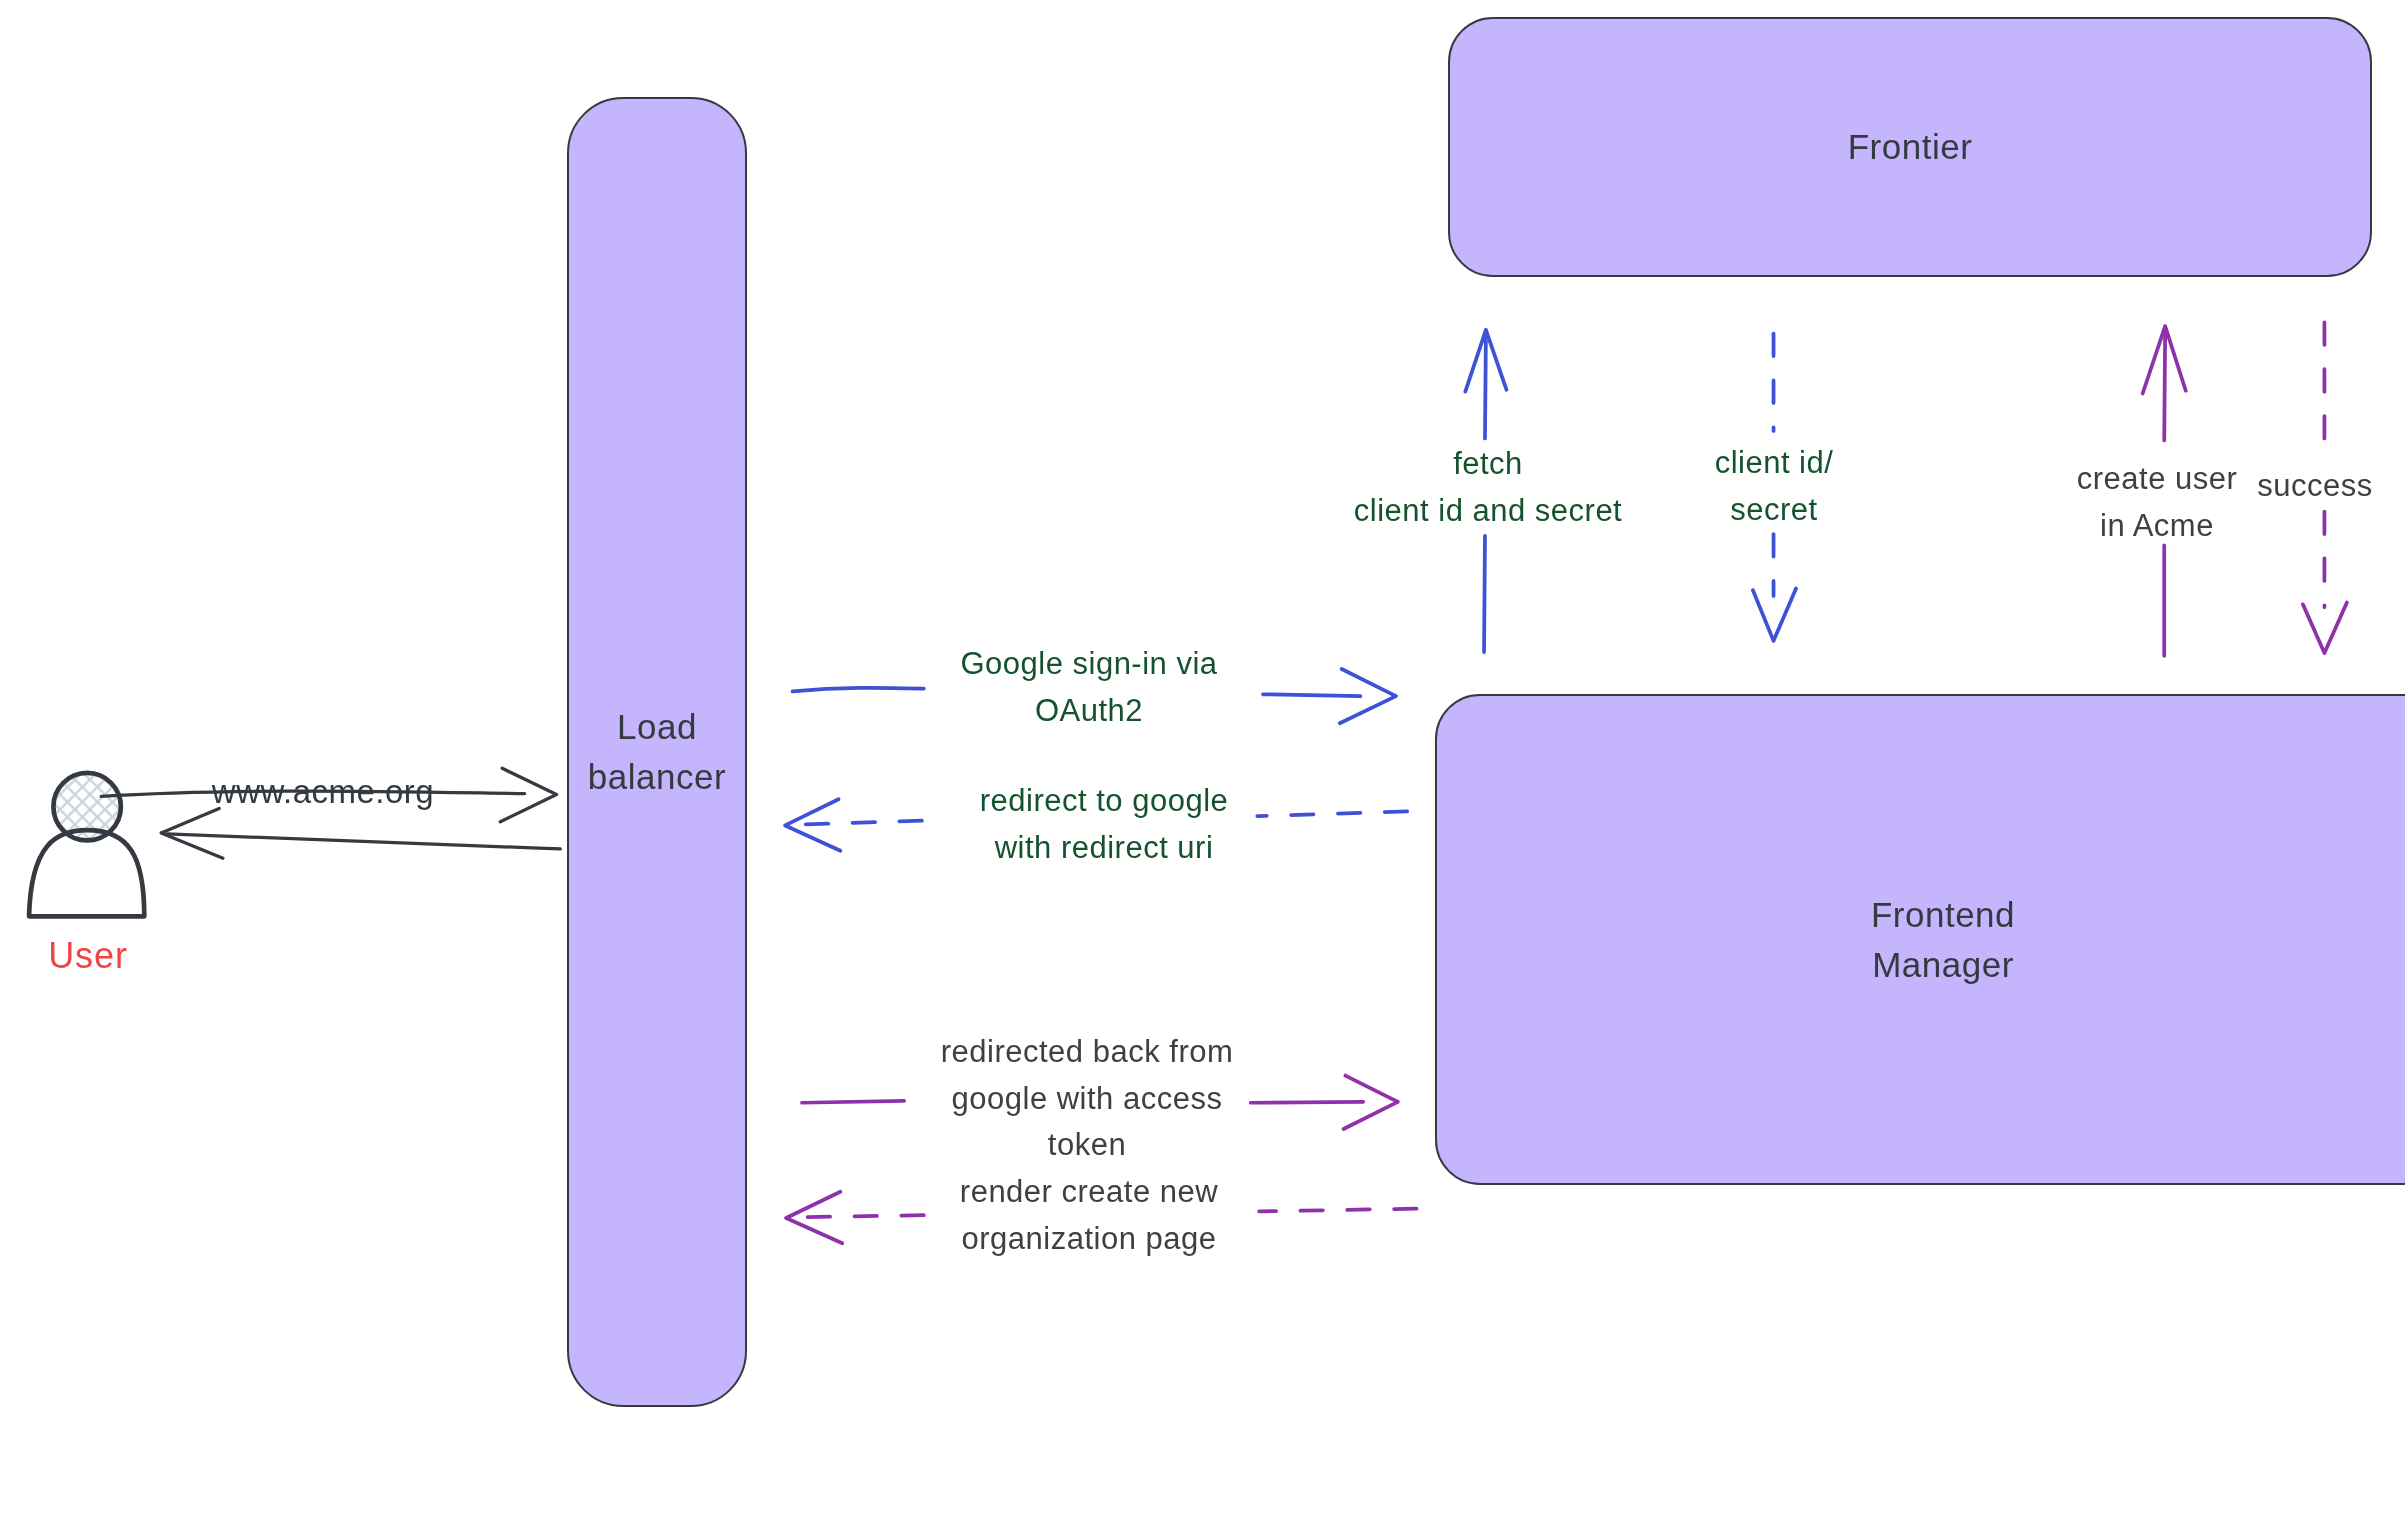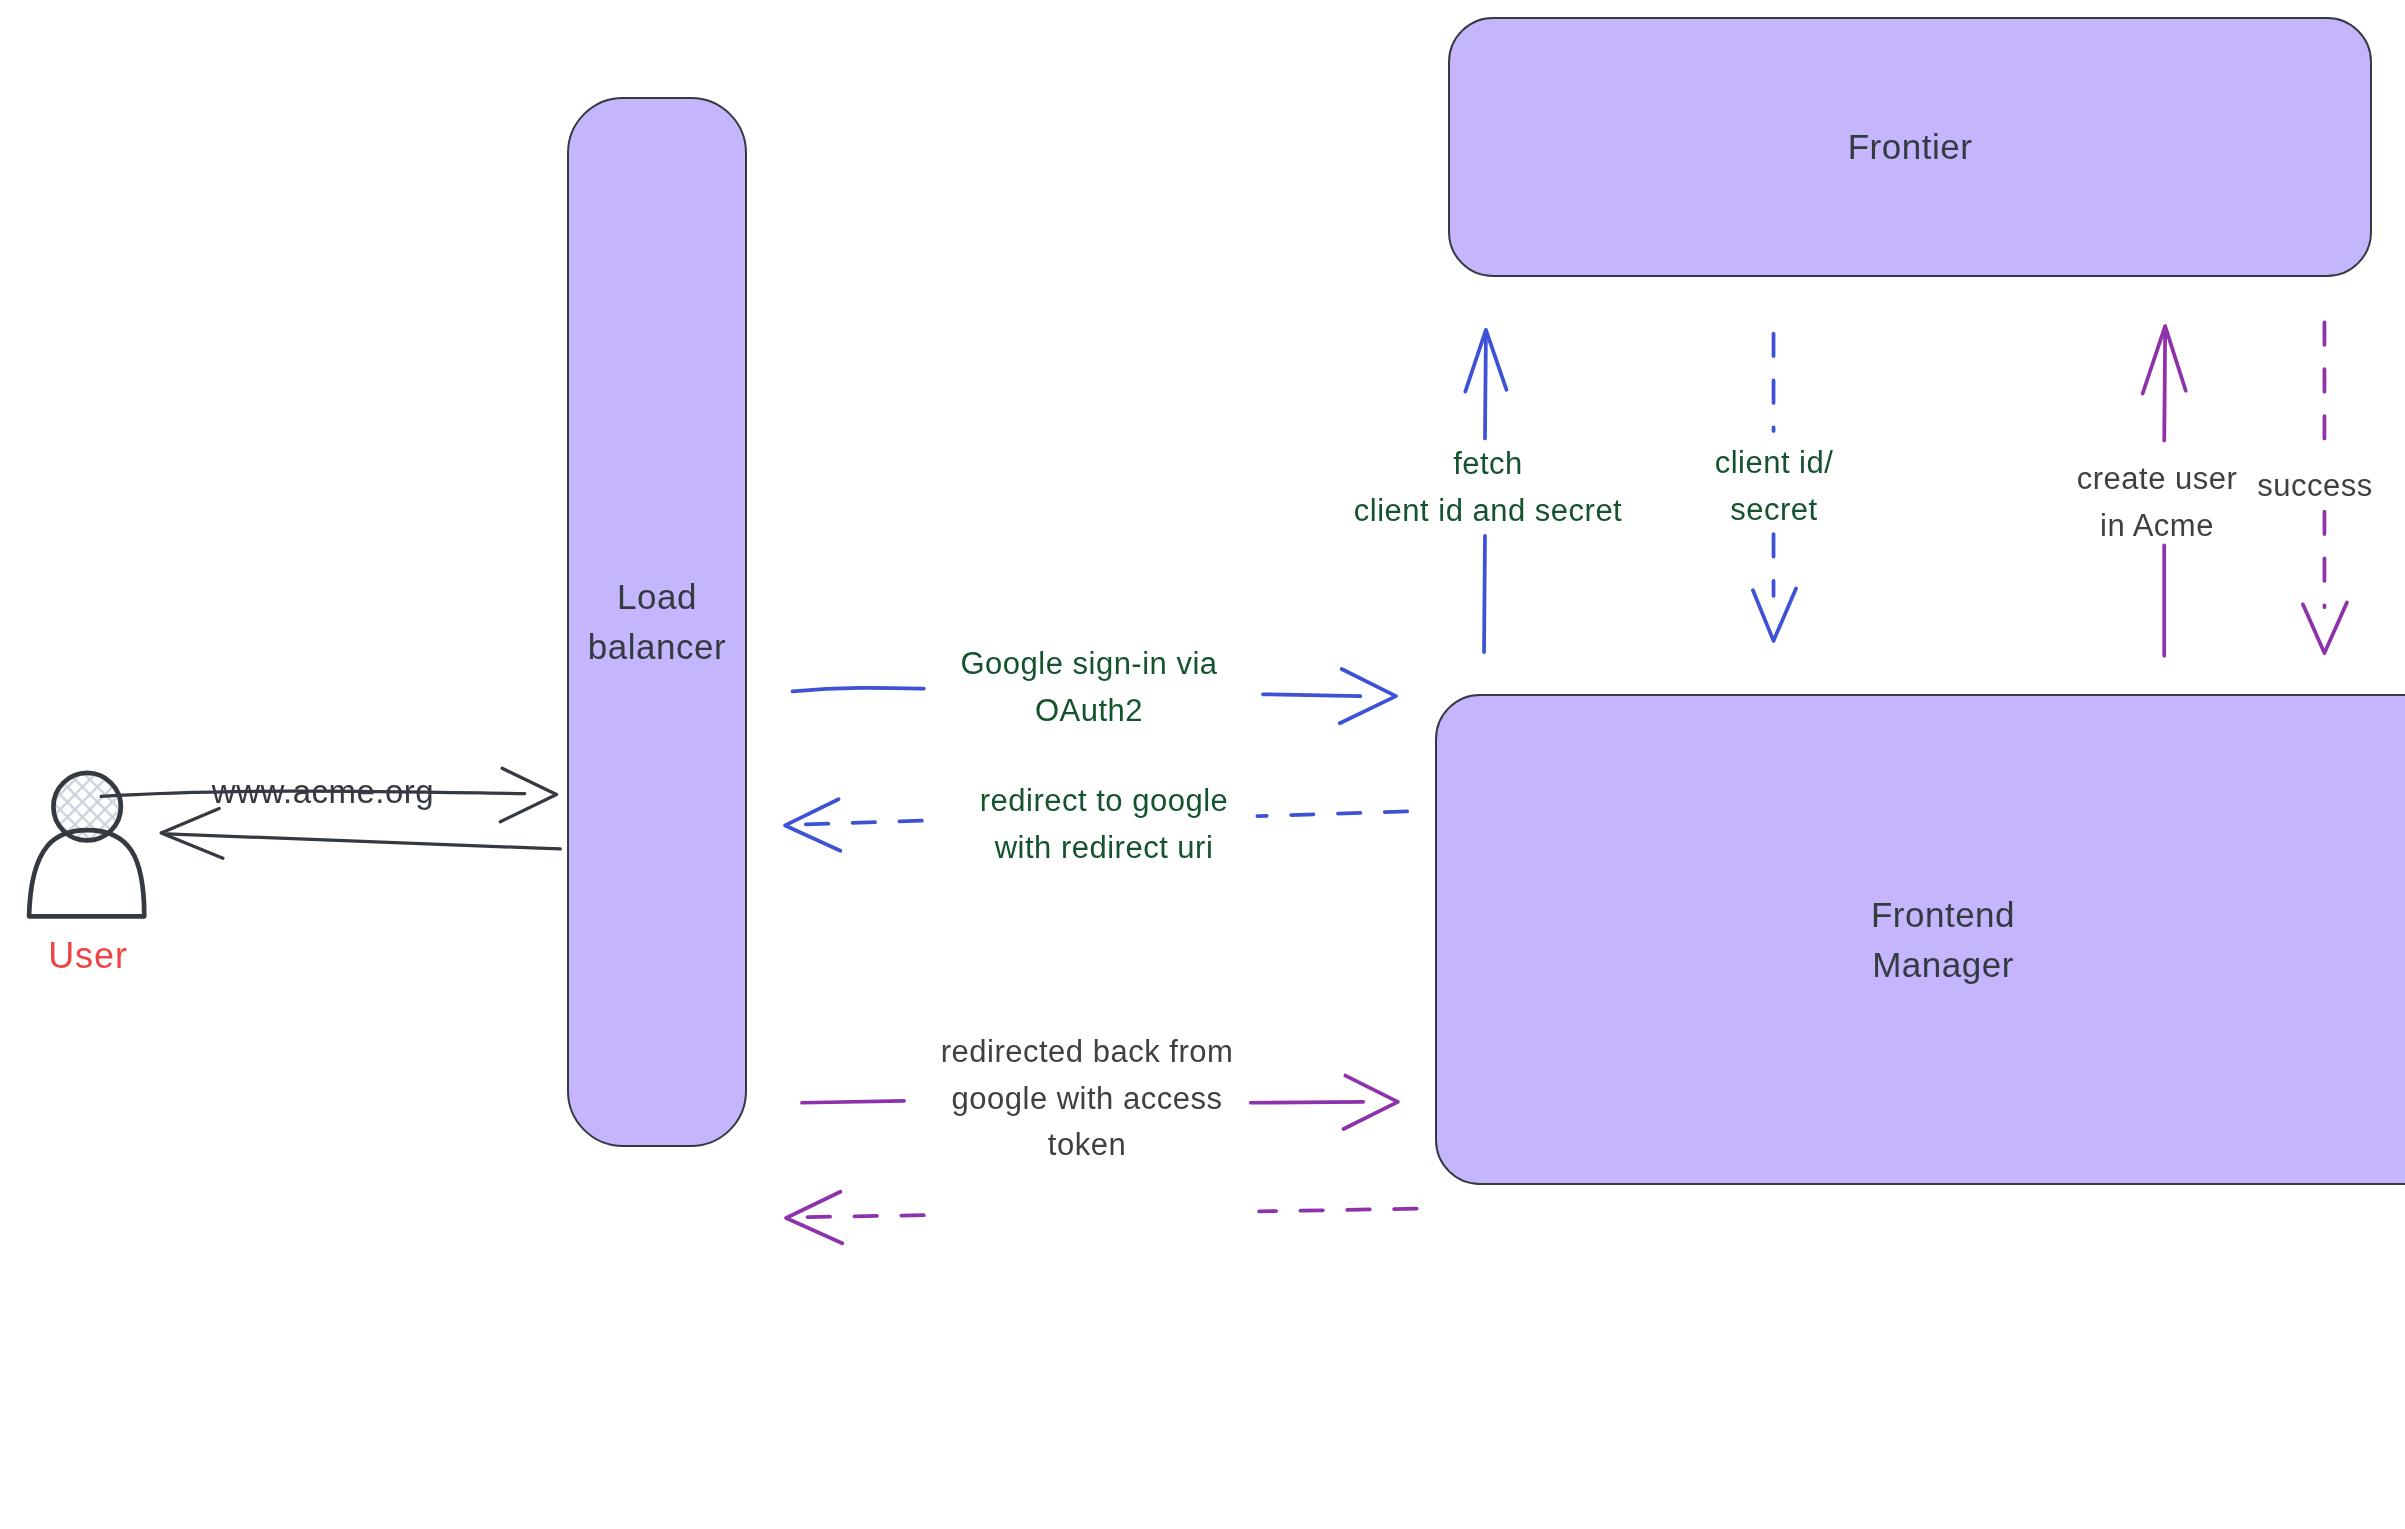--- a/index.html
+++ b/index.html
@@ -15,21 +15,21 @@
   .node{
     position:absolute;box-sizing:border-box;
     border:2.8px solid #343a40;border-radius:45px;
     background:#c4b5fd;
     display:flex;align-items:center;justify-content:center;
     text-align:center;
   }
   .node .node-text{
     font-size:35px;line-height:1.42;color:#343a40;letter-spacing:0.5px;
   }
-  .node-lb{left:567px;top:97px;width:180px;height:1050px;border-radius:56px;}
+  .node-lb{left:567px;top:97px;width:180px;height:1310px;border-radius:56px;}
   .node-lb .node-text{width:155px;}
   .node-frontier{left:1448px;top:17px;width:924px;height:260px;}
   .node-fm{left:1435px;top:694px;width:1016px;height:491px;}
   .node-fm .node-text{width:211px;}
   .edge-label{
     position:absolute;transform:translate(-50%,-50%);
     white-space:pre-line;text-align:center;
     font-size:31px;line-height:1.5;letter-spacing:0.5px;
   }
   .dark{color:#343a40;}
@@ -149,15 +149,17 @@
 
   <div class="edge-label purple" style="left:2157px;top:502px;">create user
 in Acme</div>
 
   <div class="edge-label purple" style="left:2315px;top:486px;">success</div>
 
   <div class="edge-label purple" style="left:1087px;top:1099px;">redirected back from
 google with access
 token</div>
 
+  <div class="edge-label purple" style="left:1089px;top:1215px;">render create new
+organization page</div>
 
 </div>
 
 
 </body></html>

